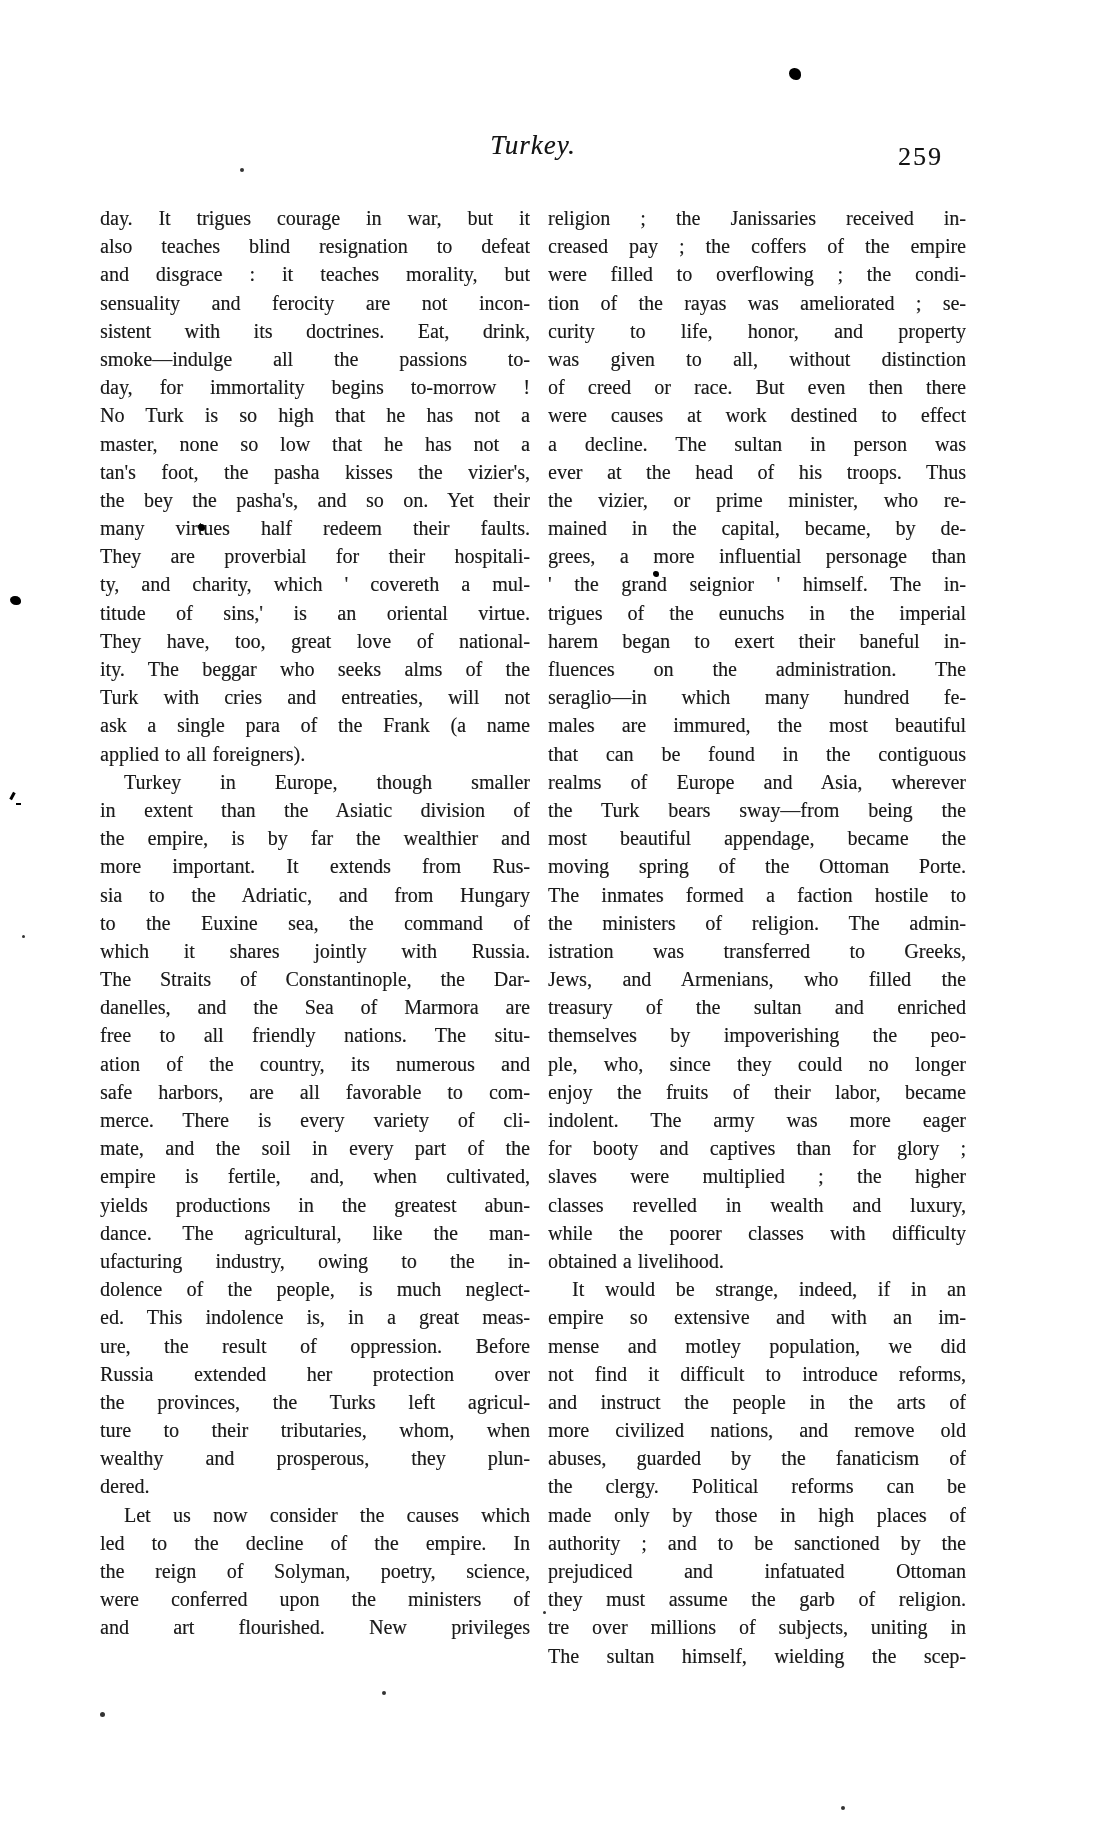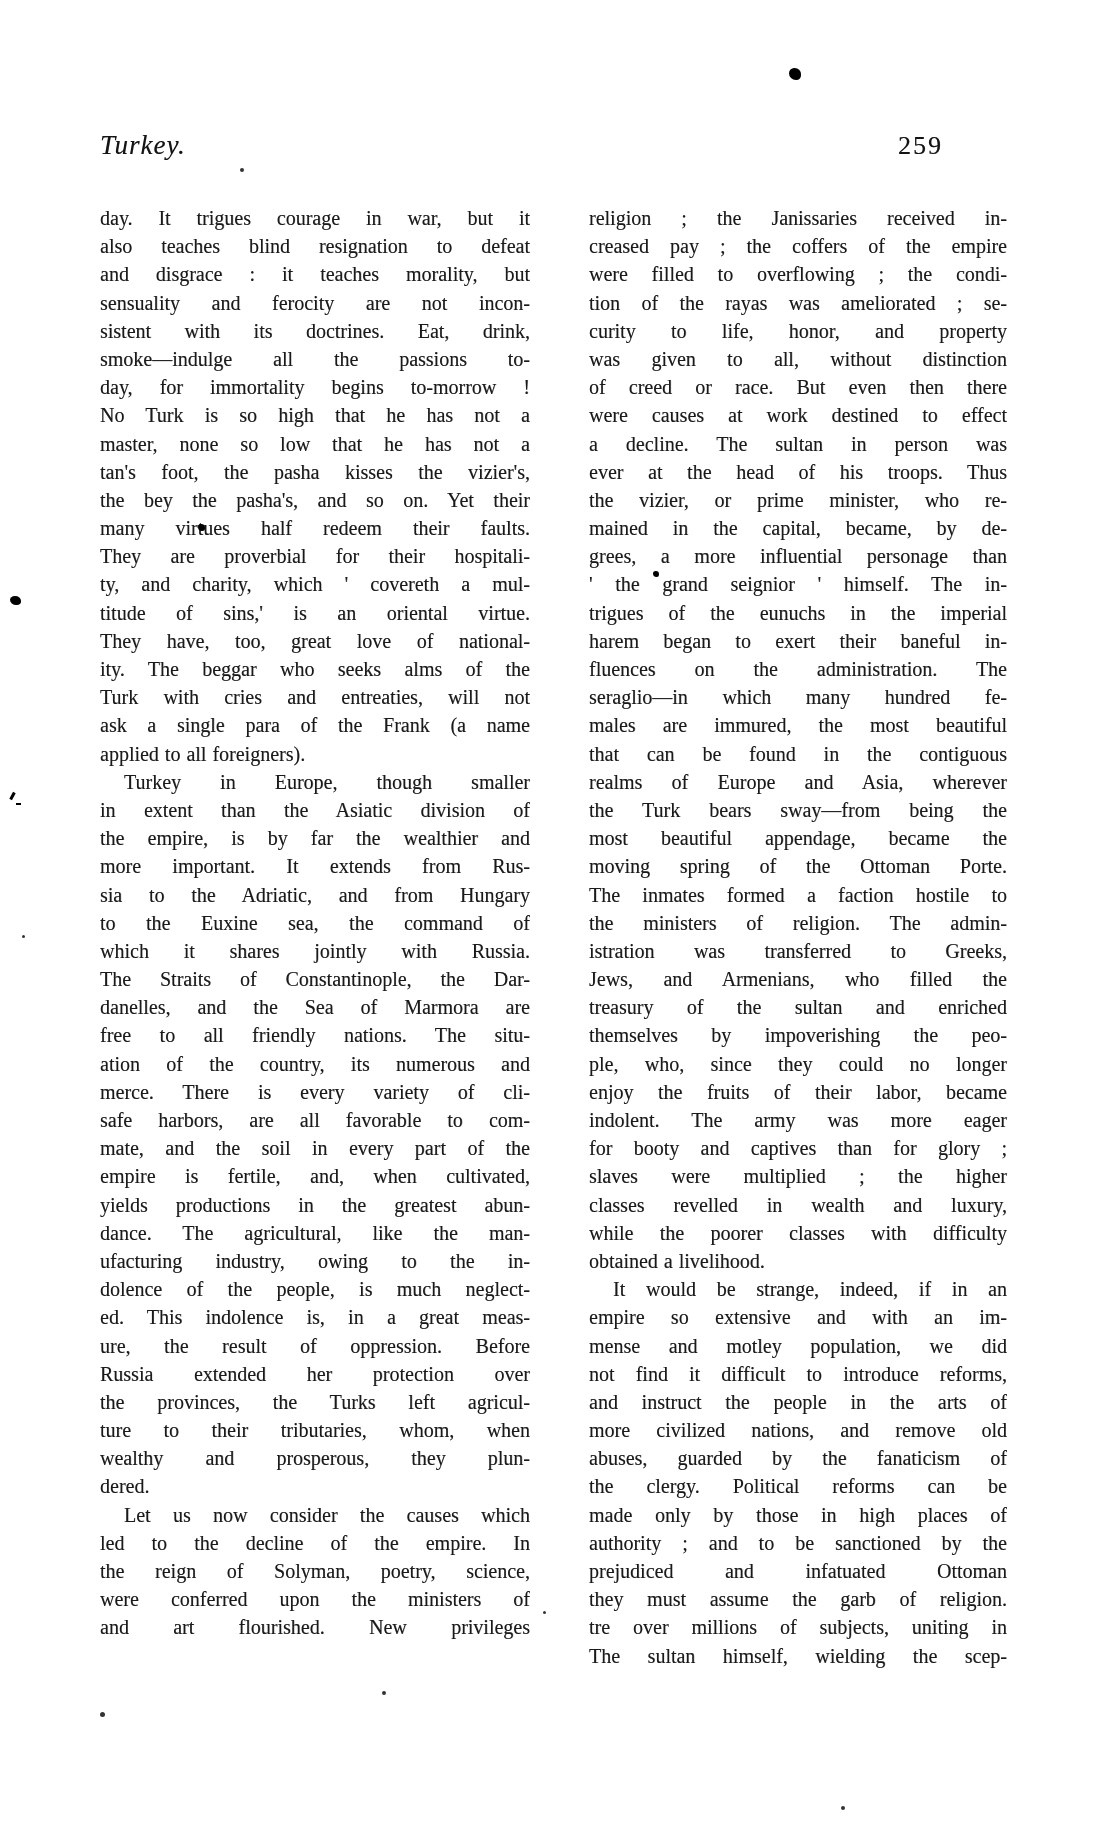--- a/index.html
+++ b/index.html
@@ -9,42 +9,42 @@
     font-family: "Liberation Serif", serif;
     color: #181818;
     position: relative;
     overflow: hidden;
   }
   .page { position: absolute; inset: 0; background: #ffffff; }
 
   .running-head {
     position: absolute;
     left: 100px; top: 130px; width: 866px;
-    text-align: left;
+    text-align: center;
     font-style: italic;
     font-size: 27px;
     letter-spacing: 1px;
     color: #141414;
     text-shadow: 0.3px 0.3px 0 rgba(0,0,0,0.45);
   }
   .page-num {
     position: absolute;
-    left: 898px; top: 131px;
+    left: 898px; top: 142px;
     font-size: 26px;
     letter-spacing: 2px;
     color: #141414;
     text-shadow: 0.3px 0.3px 0 rgba(0,0,0,0.45);
   }
 
   .col {
     position: absolute;
     top: 204px;
   }
   .col-left  { left: 100px; width: 430px; }
-  .col-right { left: 548px; width: 418px; margin-left: 41px; }
+  .col-right { left: 548px; width: 418px; }
 
   .line {
     height: 28.2px;
     line-height: 28.2px;
     font-size: 20px;
     text-align: justify;
     text-align-last: justify;
     overflow: hidden;
     color: #1a1a1a;
     text-shadow: 0.35px 0.35px 0 rgba(10,10,10,0.4);
@@ -100,22 +100,22 @@
       <div class="line">in extent than the Asiatic division of</div>
       <div class="line">the empire, is by far the wealthier and</div>
       <div class="line">more important.  It extends from Rus-</div>
       <div class="line">sia to the Adriatic, and from Hungary</div>
       <div class="line">to the Euxine sea, the command of</div>
       <div class="line">which it shares jointly with Russia.</div>
       <div class="line">The Straits of Constantinople, the Dar-</div>
       <div class="line">danelles, and the Sea of Marmora are</div>
       <div class="line">free to all friendly nations.  The situ-</div>
       <div class="line">ation of the country, its numerous and</div>
+      <div class="line">safe harbors, are all favorable to com-</div>
       <div class="line">merce.  There is every variety of cli-</div>
-      <div class="line">safe harbors, are all favorable to com-</div>
       <div class="line">mate, and the soil in every part of the</div>
       <div class="line">empire is fertile, and, when cultivated,</div>
       <div class="line">yields productions in the greatest abun-</div>
       <div class="line">dance.  The agricultural, like the man-</div>
       <div class="line">ufacturing industry, owing to the in-</div>
       <div class="line">dolence of the people, is much neglect-</div>
       <div class="line">ed.  This indolence is, in a great meas-</div>
       <div class="line">ure, the result of oppression.  Before</div>
       <div class="line">Russia extended her protection over</div>
       <div class="line">the provinces, the Turks left agricul-</div>

